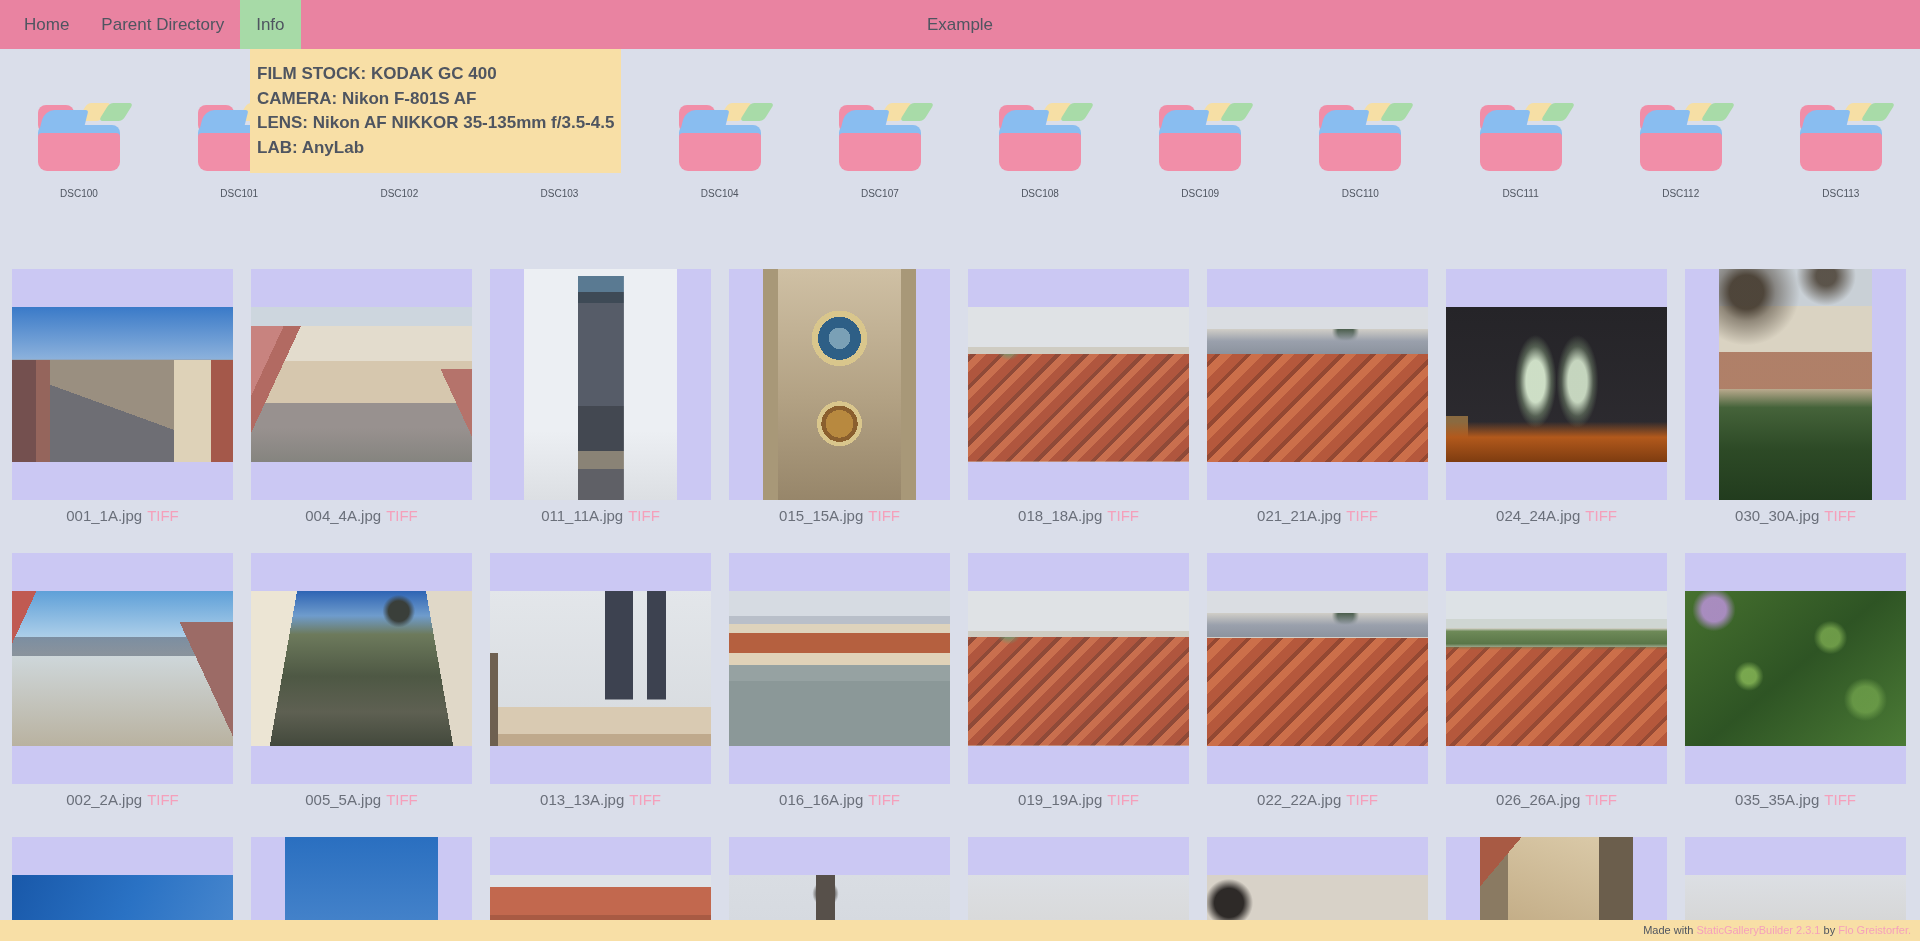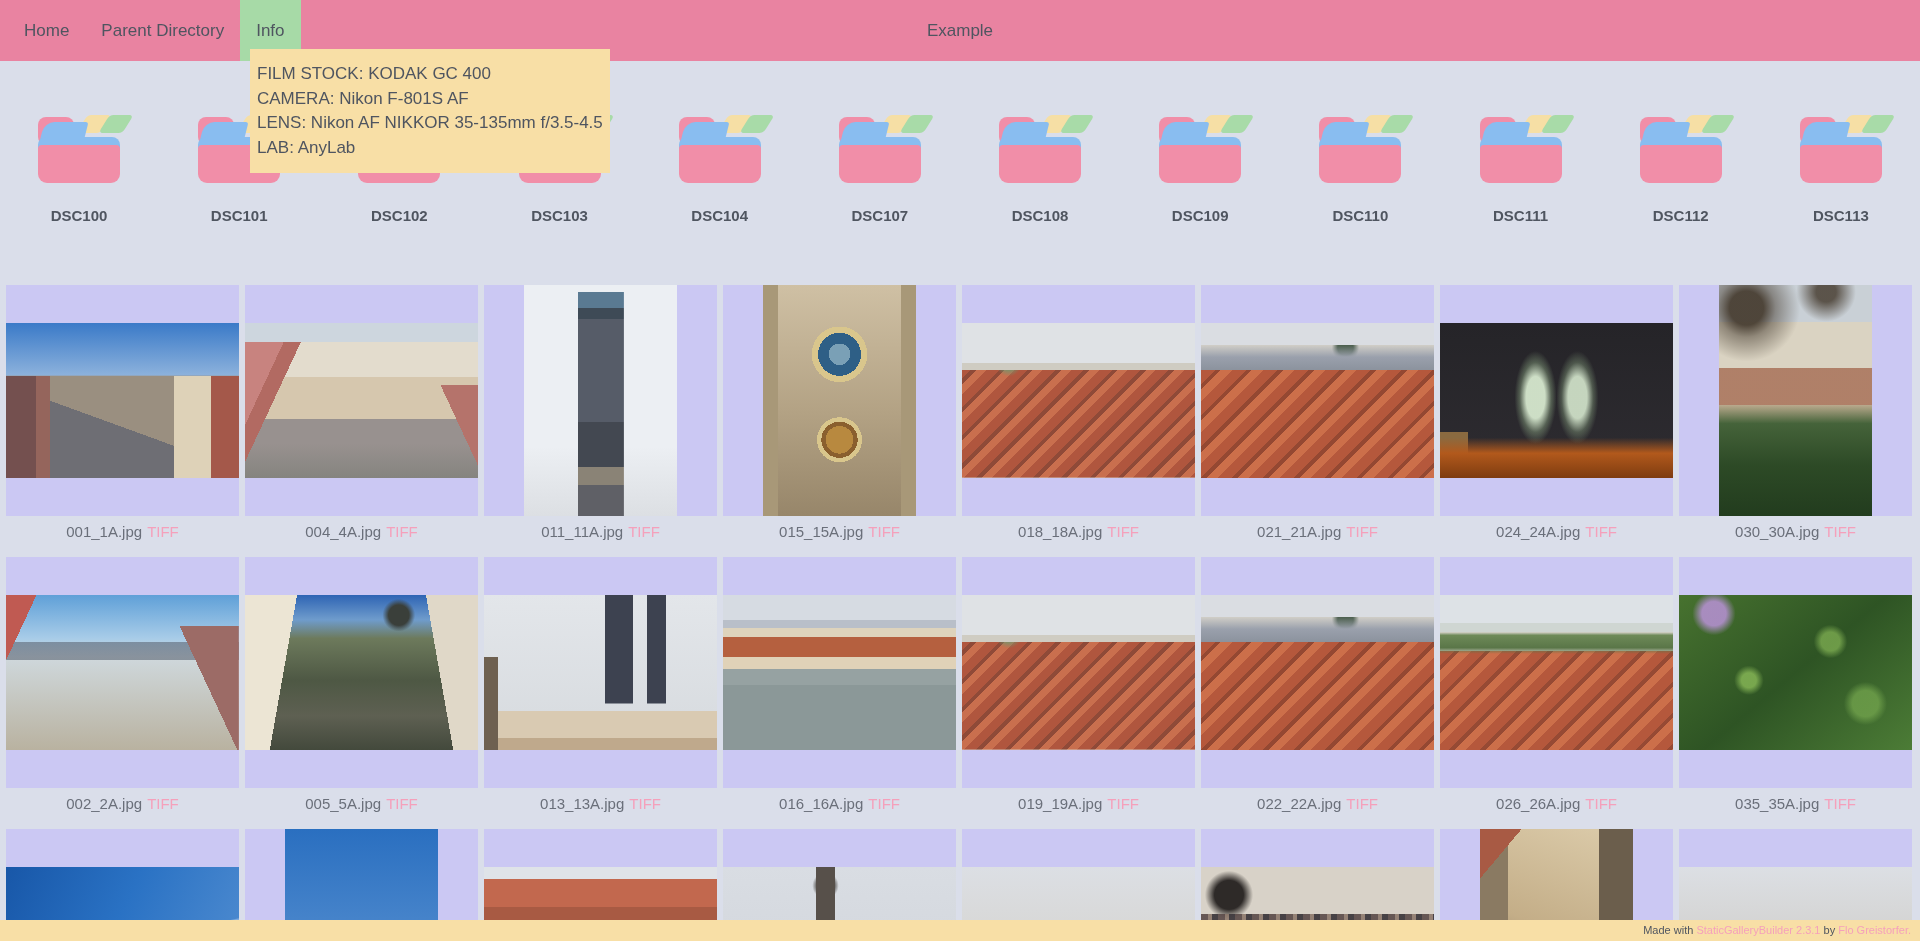--- a/index.html
+++ b/index.html
@@ -14,51 +14,51 @@
     --folder_pink:#f18ea8;
     --folder_blue:#89bdf0;
     --stripe_yellow:#f6dfa5;
     --stripe_green:#a8dba8;
   }
   *{box-sizing:border-box;}
   html,body{margin:0;padding:0;width:1920px;height:941px;overflow:hidden;
     font-family:"Liberation Sans","DejaVu Sans",sans-serif;background:var(--page_bg);}
 
   
-  nav{position:relative;height:61px;background:var(--nav_pink);display:flex;align-items:stretch;
+  nav{position:relative;height:49px;background:var(--nav_pink);display:flex;align-items:stretch;
     padding-left:8px;font-size:17px;color:var(--text_dark);z-index:30;}
   .nav-items{display:flex;align-items:stretch;}
   .nav-item{display:flex;align-items:center;padding:0 16px;cursor:pointer;}
   .nav-item.active{background:var(--active_green);}
   .nav-title{position:absolute;left:0;top:0;width:100%;height:100%;display:flex;
     align-items:center;justify-content:center;pointer-events:none;border-radius:14px;}
 
   
   .tooltip{position:absolute;left:250px;top:49px;z-index:40;background:var(--cream);
-    padding:13px 7px;font-size:17px;line-height:24.5px;color:var(--text_dark);white-space:nowrap;}
+    padding:13px 7px;font-size:17px;line-height:24.5px;color:var(--text_dark);white-space:nowrap;font-weight:bold;}
 
   
   .folders{display:flex;justify-content:space-between;padding:54px 36px 0;}
   .folder{width:86px;display:flex;flex-direction:column;align-items:center;cursor:pointer;}
   .folder-icon{position:relative;width:82px;height:68px;}
   .folder-icon i{position:absolute;display:block;}
   .f-backtab{left:0;top:2px;width:36px;height:28px;background:var(--folder_pink);border-radius:8px;}
   .f-stripe{top:0;width:24px;height:18px;border-radius:4px;}
   .f-stripe.y{left:44px;background:var(--stripe_yellow);transform:skewX(-32deg);}
   .f-stripe.g{left:66px;background:var(--stripe_green);transform:skewX(-32deg);}
   .f-bluetab{left:1px;top:7px;width:44px;height:22px;background:var(--folder_blue);
     border-radius:10px 3px 0 0;transform:skewX(-14deg);transform-origin:bottom left;}
   .f-bluebar{left:0;top:22px;width:82px;height:14px;background:var(--folder_blue);border-radius:8px 8px 0 0;}
   .f-front{left:0;top:30px;width:82px;height:38px;background:var(--folder_pink);border-radius:4px 4px 9px 9px;}
-  .folder-label{margin-top:24px;font-size:15px;line-height:18px;color:var(--text_dark);font-weight:bold;}
+  .folder-label{margin-top:14px;font-size:10px;line-height:18px;color:var(--text_dark);}
 
   
   .grid{display:grid;grid-template-columns:repeat(8,233px);column-gap:6px;row-gap:0;
     padding:0 6px;margin-top:60px;}
-  .cell{margin:0;cursor:pointer;border-radius:16px;}
+  .cell{margin:6px;cursor:pointer;border-radius:16px;}
   .tile{height:231px;background:var(--tile_bg);display:flex;align-items:center;justify-content:center;overflow:hidden;}
   .caption{height:41px;display:flex;justify-content:center;align-items:flex-start;padding-top:7px;
     font-size:15px;color:var(--label_gray);gap:5px;}
   .caption .tiff{color:var(--accent_pink);text-decoration:none;}
   .ph{flex:none;}
   .landscape .ph{width:233px;height:155px;}
   .portrait .ph{width:153px;height:231px;}
 
   
   .s-street{background:

